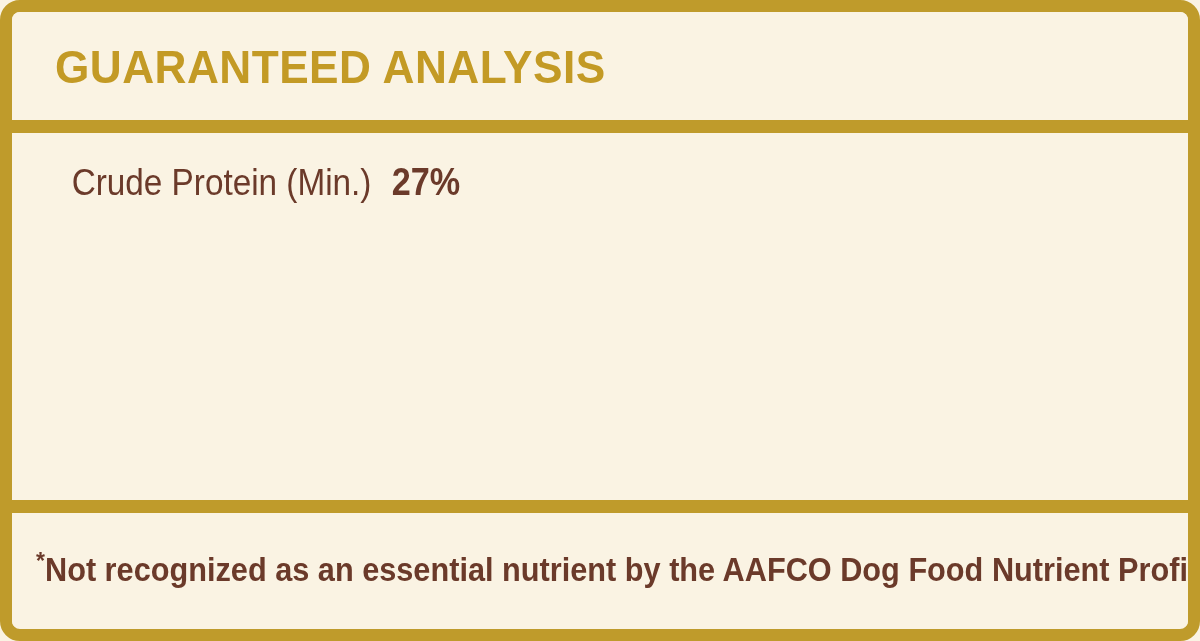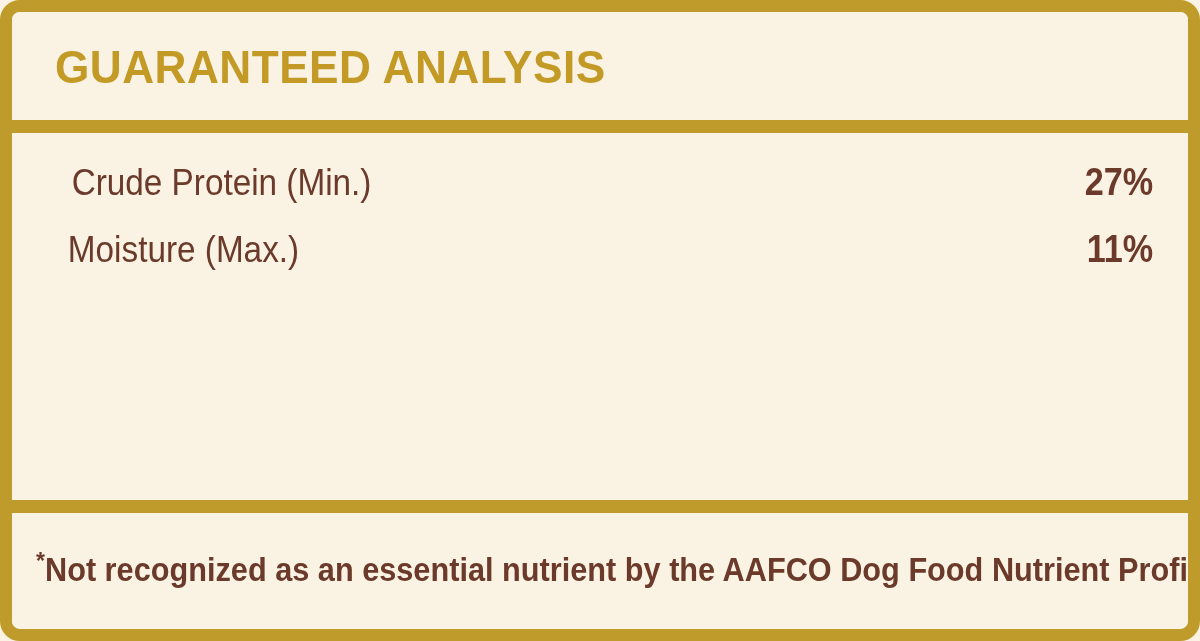--- a/index.html
+++ b/index.html
@@ -54,21 +54,20 @@
   
   .rows {
     background: #FAF3E3;
     padding: 30px 31px 20px 43px;
     height: 367px;
   }
 
   .row {
     display: flex;
     align-items: baseline;
-    justify-content: space-between;
     height: 67px;
     white-space: nowrap;
   }
 
   .row-label {
     color: #6B3A2A;
     font-family: "Liberation Sans Narrow", "Liberation Sans", sans-serif;
     font-size: 37px;
     font-weight: 400;
     line-height: 1;
@@ -131,24 +130,20 @@
 
   <div class="rows">
 
     <div class="row">
       <span class="row-label">Crude Protein (Min.)</span>
       <span class="row-value">27%</span>
     </div>
 
 
 
-    <div class="row">
-      <span class="row-label">Moisture (Max.)</span>
-      <span class="row-value">11%</span>
-    </div>
 
 
   </div>
 
   <div class="divider"></div>
 
   <div class="footnote-band">
     <div class="footnote-text"><span class="footmark">*</span><span>Not recognized as an essential nutrient by the AAFCO Dog Food Nutrient Profiles.</span></div>
   </div>
 

